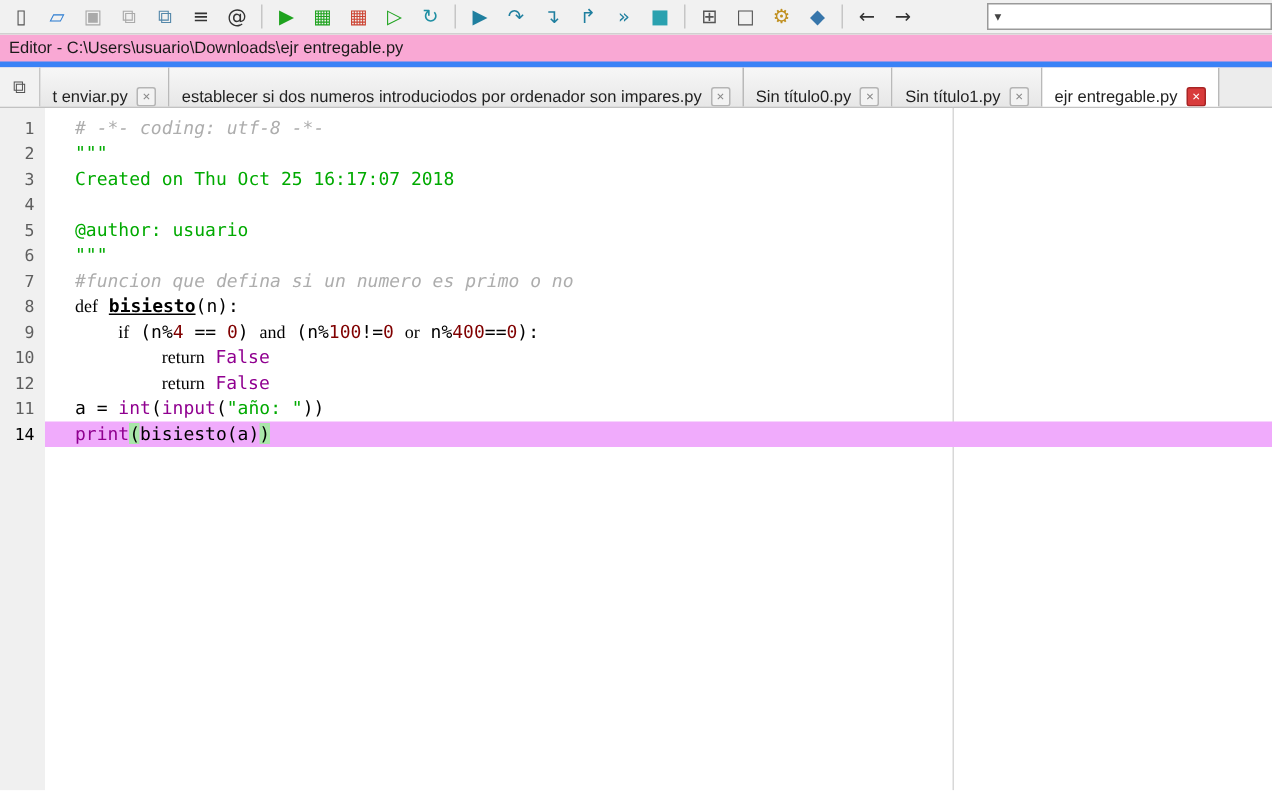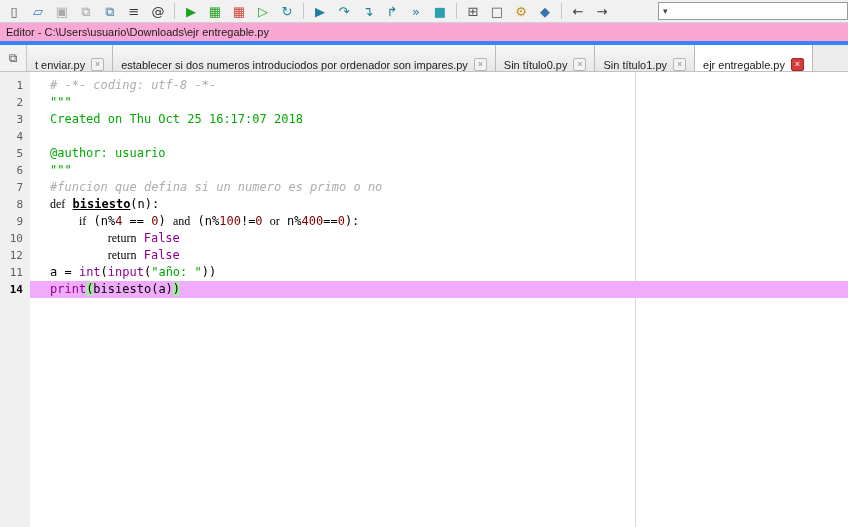--- a/index.html
+++ b/index.html
@@ -66,21 +66,21 @@
     padding-top:5px;box-sizing:border-box;
   }
   .gutter-strip{position:absolute;left:0;top:0;bottom:0;width:30px;background:#f0f0f0;}
   .edge-line{position:absolute;left:635px;top:0;bottom:0;width:1px;background:#d8d8d8;}
   .code-lines{position:relative;}
   .code-line{display:flex;height:17px;line-height:17px;}
   .line-number{
     width:30px;min-width:30px;box-sizing:border-box;text-align:right;padding-right:7px;
     color:#5f5f5f;font-size:11px;position:relative;
   }
-  .code-line.current .line-number{color:#000;font-weight:bold;}
+  .code-line.current .line-number{color:#000;font-weight:normal;}
   .line-text{flex:1;white-space:pre;padding-left:20px;color:#000;}
   .code-line.current .line-text{background:#f0abfc;}
 
   .tok-comment{color:#adadad;font-style:italic;}
   .tok-string{color:#00aa00;}
   .tok-kw{color:#000000;font-family:Liberation Serif, serif;}
   .tok-defname{color:#000;font-weight:bold;text-decoration:underline;}
   .tok-num{color:#800000;}
   .tok-builtin{color:#900090;}
   .tok-plain{color:#000;}

